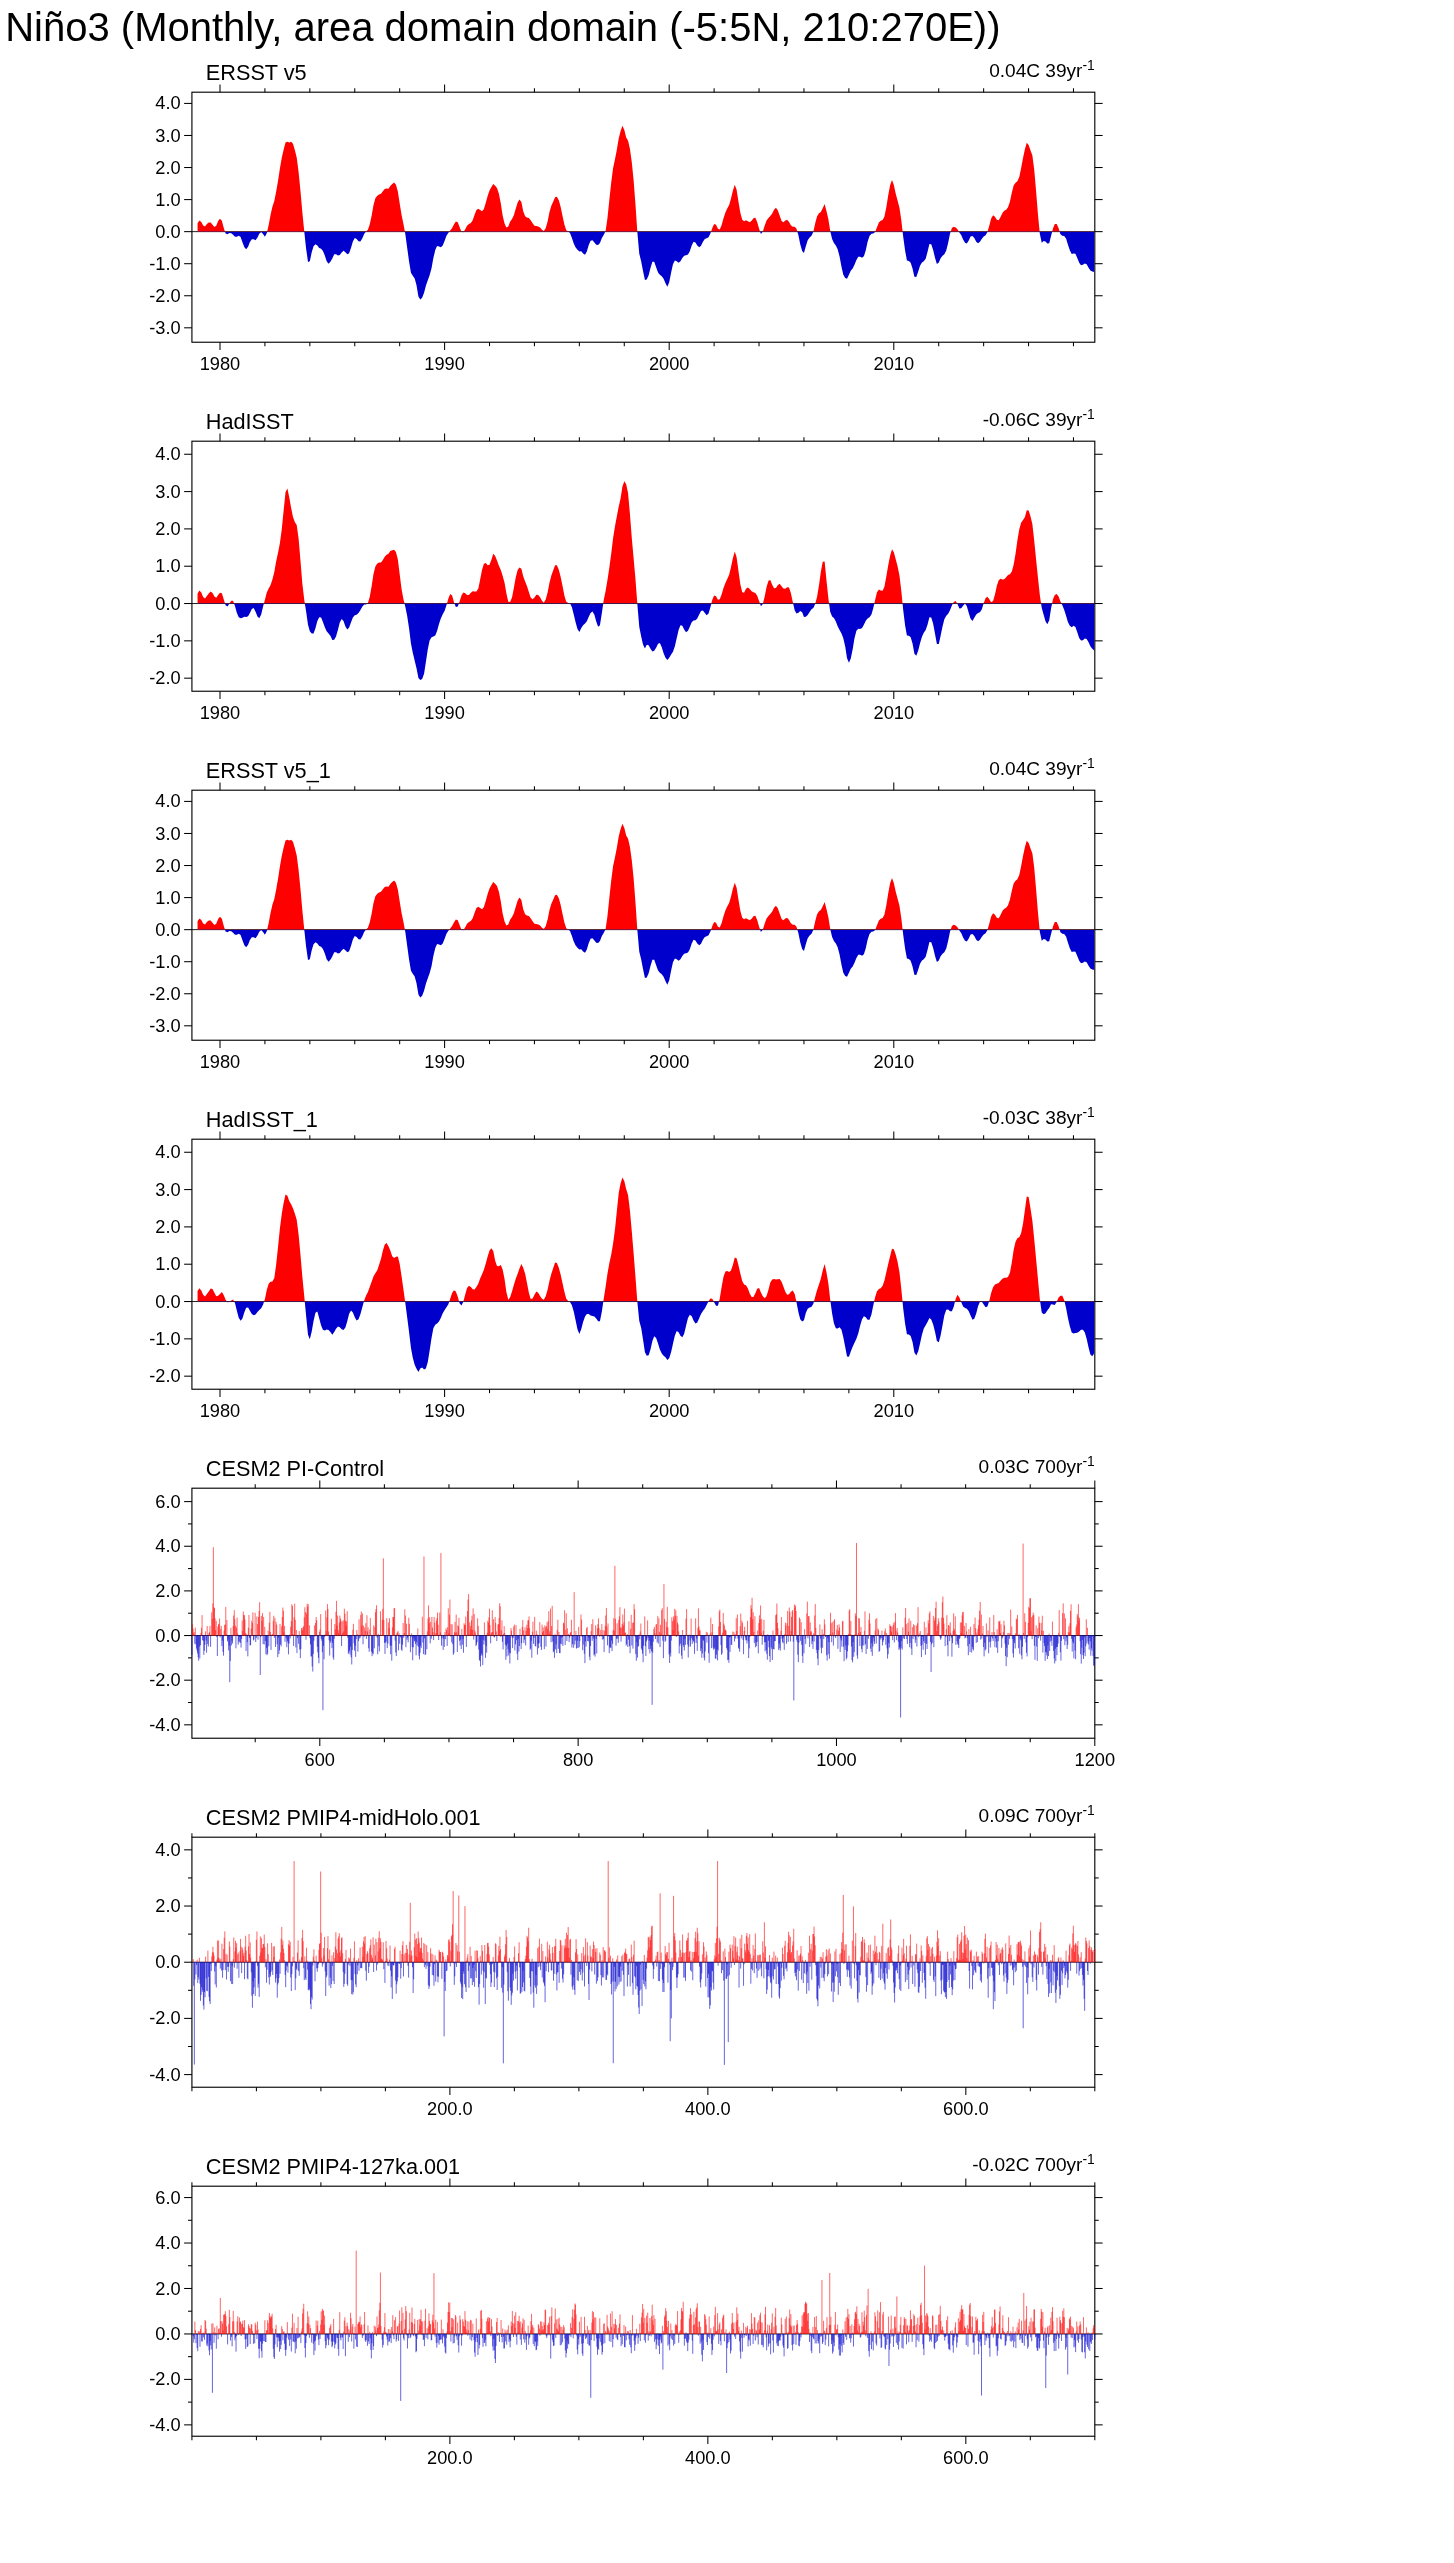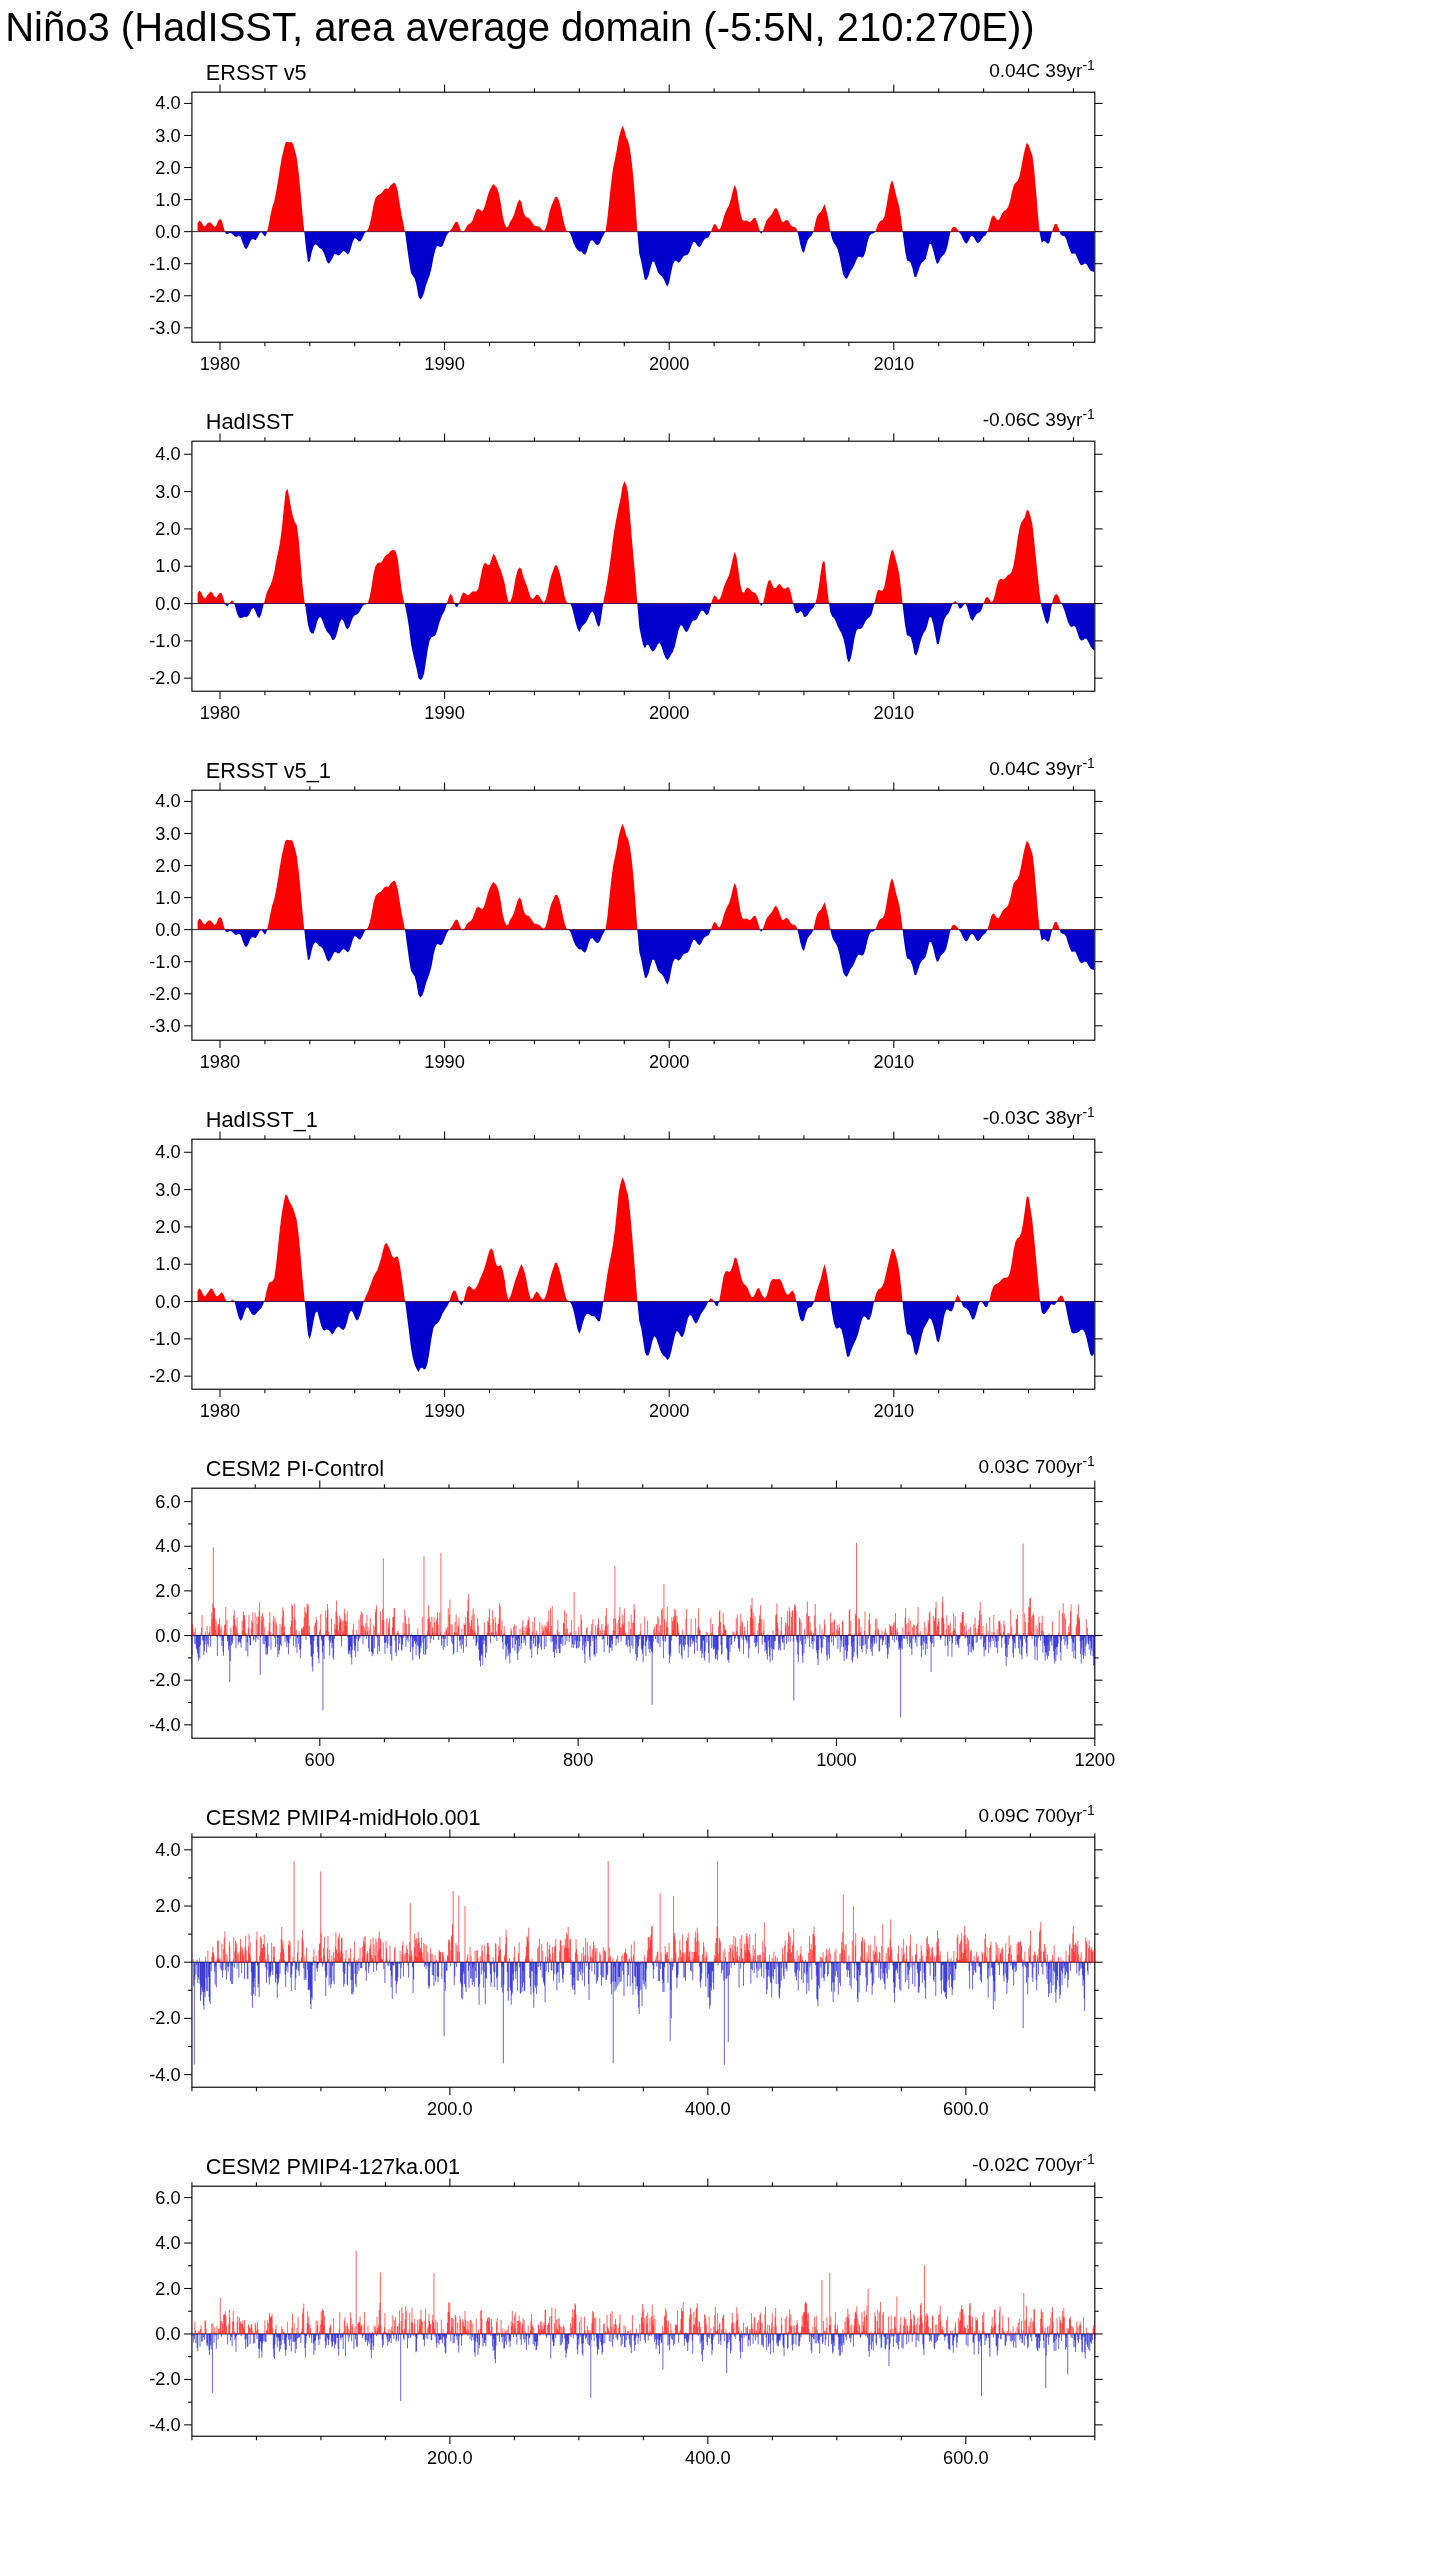--- a/index.html
+++ b/index.html
@@ -7,21 +7,21 @@
   .figure{width:1455px;min-height:2563px;background:#fff;}
   .figure-title{font-size:40px;font-weight:400;padding:5.2px 0 3.5px 5.2px;letter-spacing:0;}
   .panels{margin-left:113px;}
   .panel{display:block;}
   svg text{font-family:"Liberation Sans","DejaVu Sans",sans-serif;fill:#000;}
 </style>
 </head>
 <body>
 
 <div class="figure">
-  <div class="figure-title">Niño3 (HadISST, area average domain (-5:5N, 210:270E))</div>
+  <div class="figure-title">Niño3 (Monthly, area domain domain (-5:5N, 210:270E))</div>
   <div class="panels">
       <svg width="1026" height="349" viewBox="0 0 1180 402" class="panel">
         <text x="106" y="30" font-size="25">ERSST v5</text>
         <text x="1130" y="27" text-anchor="end" font-size="22"><tspan>0.04C 39yr</tspan><tspan dy="-9" font-size="16">-1</tspan></text>
         <rect x="90" y="44" width="1040" height="288" fill="none" stroke="#000000" stroke-width="1.3"></rect>
         <line x1="90" y1="56.923076923076906" x2="81" y2="56.923076923076906" stroke="#000000" stroke-width="1.2"></line>
         <line x1="1130" y1="56.923076923076906" x2="1139" y2="56.923076923076906" stroke="#000000" stroke-width="1.2"></line>
         <text x="77" y="63.923076923076906" text-anchor="end" font-size="21">4.0</text>
         <line x1="90" y1="93.84615384615384" x2="81" y2="93.84615384615384" stroke="#000000" stroke-width="1.2"></line>
         <line x1="1130" y1="93.84615384615384" x2="1139" y2="93.84615384615384" stroke="#000000" stroke-width="1.2"></line>

